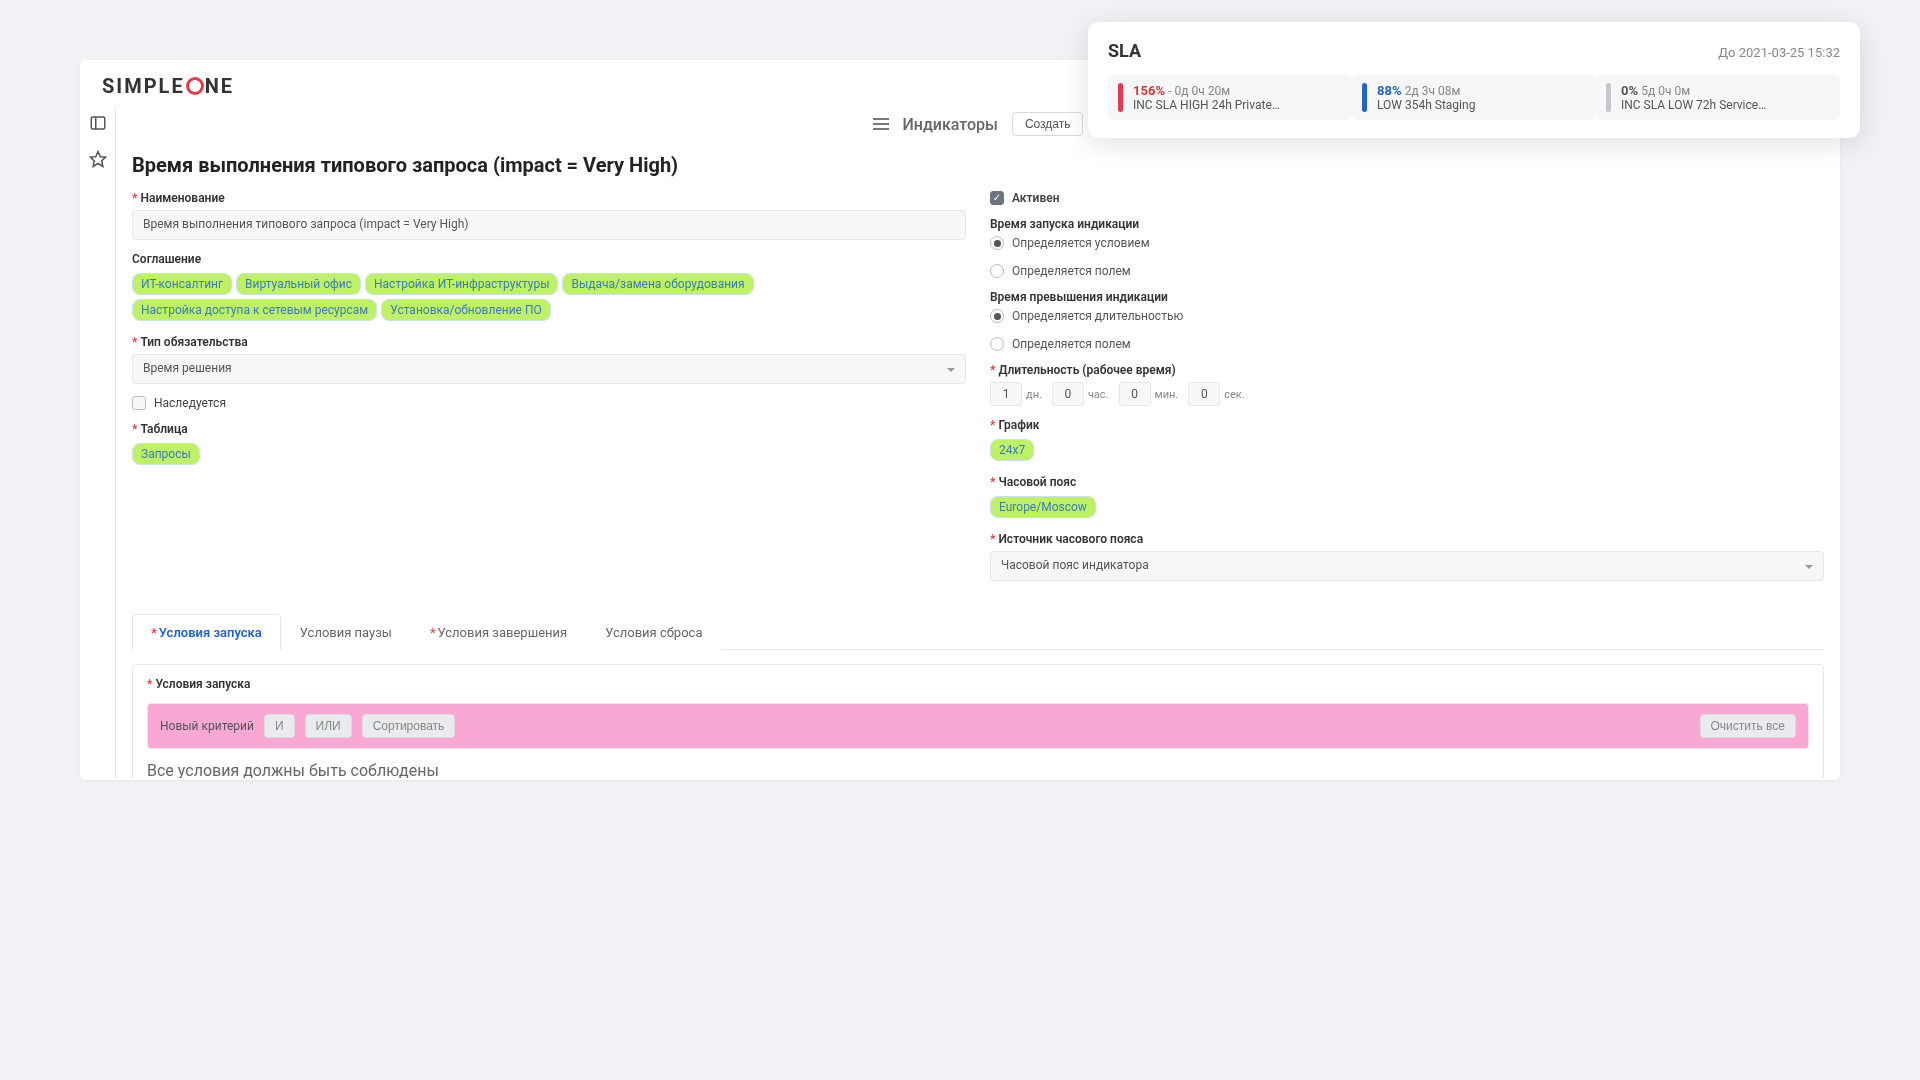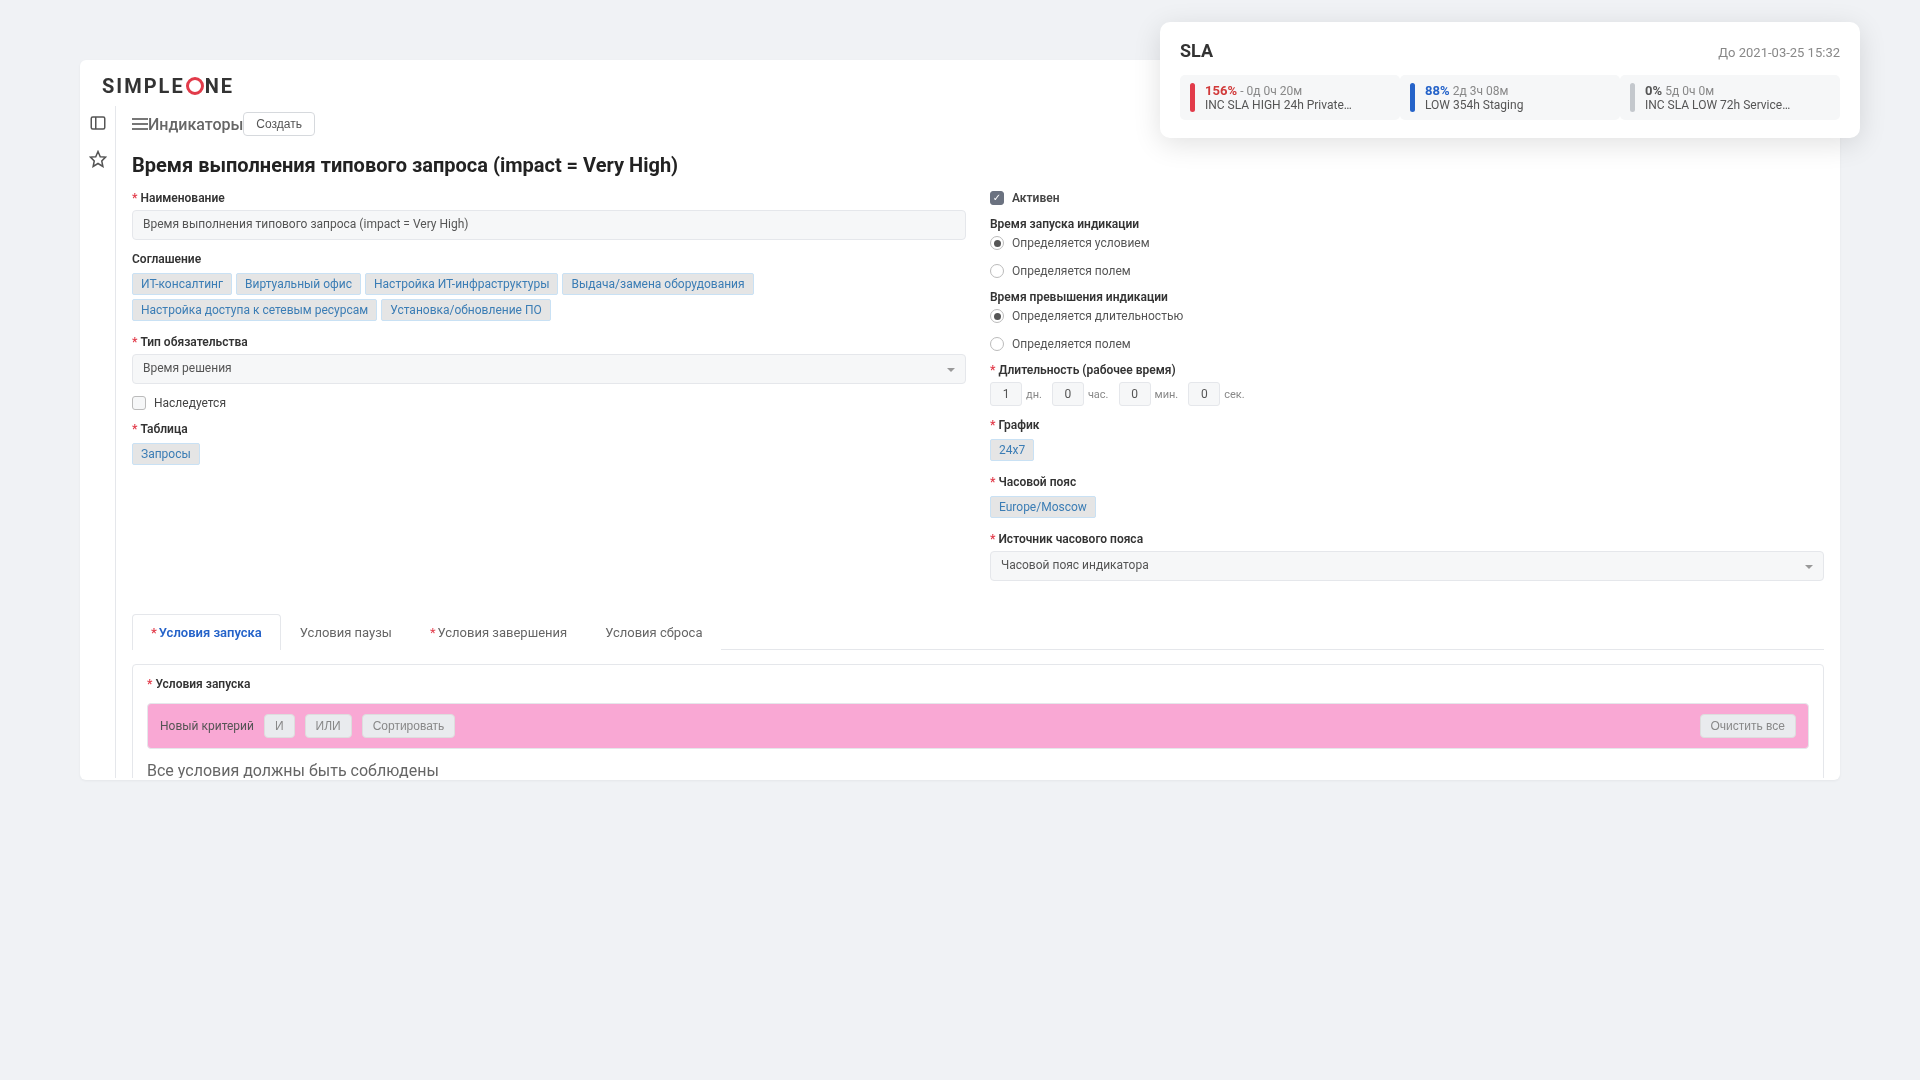--- a/index.html
+++ b/index.html
@@ -7,36 +7,36 @@
 .stage { width: 1920px; height: 1080px; padding: 60px 80px 0 80px; position: relative; }
 .window { background: #fff; border-radius: 6px; box-shadow: 0 1px 3px rgba(0,0,0,0.05); overflow: hidden; height: 720px; }
 .topbar { padding: 14px 22px 8px 22px; display: flex; align-items: center; }
 .logo { font-size: 20px; font-weight: 700; letter-spacing: 2px; color: #333; display: flex; align-items: center; }
 .logo .o-red { display: inline-block; width: 18px; height: 18px; border: 3px solid #e23b4a; border-radius: 50%; margin: 0 1px; }
 .body { display: flex; height: calc(100% - 48px); }
 .rail { width: 36px; border-right: 1px solid #e5e7eb; display: flex; flex-direction: column; align-items: center; padding-top: 8px; gap: 18px; }
 .rail-icon { width: 18px; height: 18px; display: flex; align-items: center; justify-content: center; color: #555; }
 .rail-icon svg { width: 18px; height: 18px; }
 .main { flex: 1; overflow: hidden; }
-.header-row { display: flex; align-items: center; padding: 6px 16px 12px 16px; gap: 0; border-bottom: 1px solid transparent; }
+.header-row { display: flex; align-items: center; padding: 6px 16px 12px 16px; gap: 14px; border-bottom: 1px solid transparent; justify-content: center; }
 .hamburger { width: 16px; height: 12px; display: flex; flex-direction: column; justify-content: space-between; }
 .hamburger span { height: 2px; background: #777; display: block; }
 .crumb { font-size: 16px; color: #666; font-weight: 500; }
 .btn-create { border: 1px solid #d6d9dd; background: #fff; padding: 4px 12px; font-size: 12px; border-radius: 4px; color: #555; cursor: pointer; }
 .page-title { font-size: 20px; font-weight: 700; color: #222; padding: 4px 16px 14px 16px; }
 .form-area { display: flex; gap: 24px; padding: 0 16px; }
 .col { flex: 1; min-width: 0; }
 .field { margin-bottom: 12px; }
 .label { font-size: 12px; color: #333; font-weight: 600; margin-bottom: 5px; display: block; }
 .req::before { content: "* "; color: #e23b4a; font-weight: 700; }
 .input-box { background: #f6f7f8; border: 1px solid #e5e7eb; border-radius: 4px; padding: 6px 10px; font-size: 12px; color: #555; width: 100%; min-height: 30px; }
 .select-box { position: relative; }
 .select-box::after { content: ""; position: absolute; right: 10px; top: 13px; width: 0; height: 0; border-left: 4px solid transparent; border-right: 4px solid transparent; border-top: 4px solid #999; }
 .chips { display: flex; flex-wrap: wrap; gap: 4px; background: #fff; border: none; padding: 2px 0; }
-.chip { background: #e5e5e5; border: 1px solid #c9e1f4; color: #3b7db5; padding: 3px 8px; font-size: 12px; border-radius: 2px; }
+.chip { background: #bef264; border: 1px solid #c9e1f4; color: #3b7db5; padding: 3px 8px; font-size: 12px; border-radius: 8px; }
 .checkbox-row { display: flex; align-items: center; gap: 8px; font-size: 12px; color: #444; }
 .checkbox { width: 14px; height: 14px; border: 1px solid #bbb; border-radius: 3px; background: #f6f7f8; display: inline-flex; align-items: center; justify-content: center; }
 .checkbox.checked { background: #6b7280; border-color: #6b7280; }
 .checkbox.checked::after { content: "✓"; color: #fff; font-size: 10px; line-height: 1; }
 .radio-group { display: flex; flex-direction: column; gap: 14px; }
 .radio-row { display: flex; align-items: center; gap: 8px; font-size: 12px; color: #555; }
 .radio { width: 14px; height: 14px; border: 1px solid #bbb; border-radius: 50%; display: inline-flex; align-items: center; justify-content: center; }
 .radio.checked::after { content: ""; width: 7px; height: 7px; background: #555; border-radius: 50%; }
 .duration { display: flex; gap: 10px; align-items: center; }
 .dur-seg { display: flex; align-items: center; gap: 4px; }
@@ -49,21 +49,21 @@
 .panel { border: 1px solid #e5e7eb; border-radius: 4px; margin: 14px 16px 0 16px; padding: 0; }
 .panel-head { font-size: 12px; font-weight: 600; padding: 12px 14px 0 14px; }
 .panel-head .star { color: #e23b4a; }
 .crit-row { margin: 12px 14px; background: #f9a8d4; border: 1px solid #e5e7eb; border-radius: 4px; padding: 10px 12px; display: flex; align-items: center; gap: 10px; }
 .crit-label { font-size: 12px; color: #555; }
 .mini-btn { background: #e9ebee; border: 1px solid #ddd; border-radius: 4px; padding: 4px 10px; font-size: 12px; color: #888; cursor: pointer; }
 .mini-btn.right { margin-left: auto; }
 .panel-note { padding: 0 14px 14px 14px; font-size: 16px; color: #666; }
 
 
-.sla-card { position: absolute; top: 22px; right: 60px; width: 700px; background: #fff; border-radius: 10px; box-shadow: 0 6px 28px rgba(0,0,0,0.12); padding: 18px 20px; z-index: 10; }
+.sla-card { position: absolute; top: 22px; right: 60px; width: 772px; background: #fff; border-radius: 10px; box-shadow: 0 6px 28px rgba(0,0,0,0.12); padding: 18px 20px; z-index: 10; }
 .sla-head { display: flex; justify-content: space-between; align-items: baseline; margin-bottom: 14px; }
 .sla-title { font-size: 18px; font-weight: 700; color: #333; }
 .sla-until { font-size: 13px; color: #888; }
 .sla-items { display: flex; }
 .sla-item { flex: 1; background: #f6f7f8; border-radius: 5px; padding: 8px 10px; display: flex; gap: 10px; overflow: hidden; }
 .sla-bar { width: 5px; border-radius: 3px; align-self: stretch; }
 .sla-bar.red { background: #e23b4a; }
 .sla-bar.blue { background: #2563c9; }
 .sla-bar.gray { background: #c4c8cd; }
 .sla-text { min-width: 0; flex: 1; }

